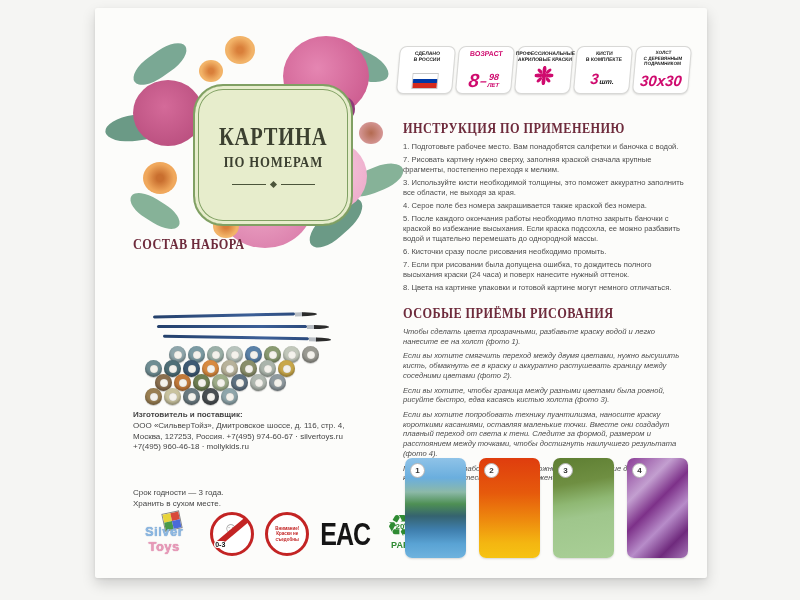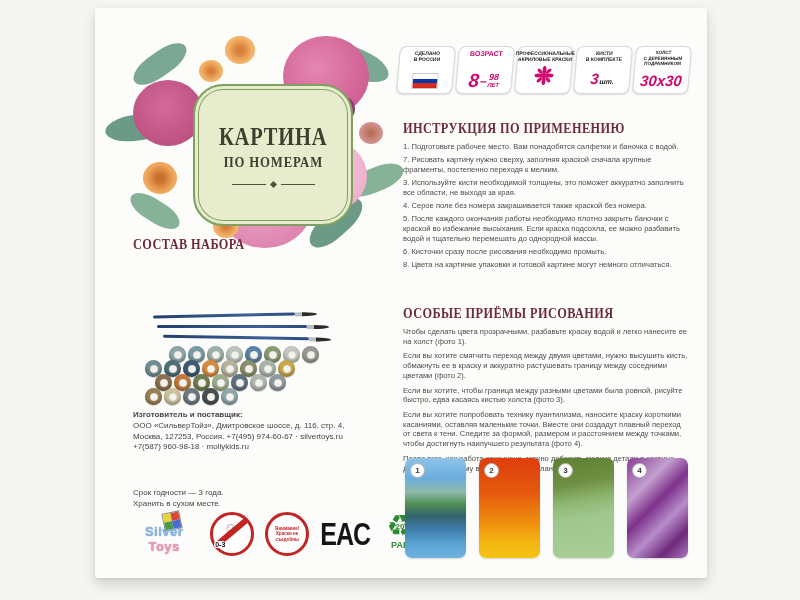--- a/index.html
+++ b/index.html
@@ -93,21 +93,21 @@
   .age-stack{display:flex;flex-direction:column;align-items:center;line-height:1;}
   .age-98{font-size:9px;}.age-let{font-size:6px;}
   .bd-big{font-size:15px;font-weight:bold;font-style:italic;color:#cf0a6e;line-height:1;margin-bottom:3px;}
   .bd-row{display:flex;align-items:baseline;gap:1px;margin-bottom:2px;}
   .bd-unit{font-size:7px;font-weight:bold;font-style:italic;color:#1c1c1c;}
   .bd-top.tiny{font-size:4.6px;}
   .instr-h{position:absolute;left:308px;top:112px;}
   .instr-list{position:absolute;left:308px;top:134px;width:286px;}
   .instr-list div{font-size:7.6px;color:#4c4c4c;line-height:1.28;margin-bottom:3.5px;}
   .tech-h{position:absolute;left:308px;top:297px;}
-  .tech-list{position:absolute;left:308px;top:319px;width:286px;}
+  .tech-list{position:absolute;left:308px;top:319px;width:286px;font-style:italic;}
   .tech-list p{font-size:7.6px;color:#4c4c4c;line-height:1.28;margin:0 0 5px;}
   
   .photos{position:absolute;left:310px;top:450px;display:flex;gap:13px;}
   .photo{width:61px;height:100px;border-radius:7px;position:relative;box-shadow:0 1px 2px rgba(0,0,0,.15);}
   .photo-num{position:absolute;left:5px;top:5px;width:13px;height:13px;border-radius:50%;
     background:#fff;border:1px solid #b5b5b5;font-size:8px;font-weight:bold;color:#333;
     display:flex;align-items:center;justify-content:center;}
   .p1{background:linear-gradient(180deg,#8fc3e8 0%,#6aaede 20%,#8cb9a8 34%,#4e8f54 46%,#35636f 58%,#3f7fae 72%,#5aa3d4 86%,#6fb3de 100%);}
   .p2{background:linear-gradient(180deg,#df3d0e 0%,#e65a0c 35%,#ee8a0e 62%,#f4b611 85%,#f6c313 100%);}
   .p3{background:linear-gradient(170deg,#5e7e32 0%,#6f8f42 26%,#8fb873 44%,#9fc68c 58%,#a9cf96 100%);}
@@ -189,21 +189,21 @@
         <span class="pot" style="background: rgb(106, 122, 128);"></span>
         <span class="pot" style="background: rgb(74, 79, 82);"></span>
         <span class="pot" style="background: rgb(143, 166, 171);"></span>
       </div>
     </div>
 
   <div class="mfr">
     <div class="bold">Изготовитель и поставщик:</div>
     <div>ООО «СильверТойз», Дмитровское шоссе, д. 116, стр. 4,</div>
     <div>Москва, 127253, Россия. +7(495) 974-60-67 · silvertoys.ru</div>
-    <div>+7(587) 960-98-18 · mollykids.ru</div>
+    <div>+7(495) 960-46-18 · mollykids.ru</div>
   </div>
   <div class="shelf">
     <div>Срок годности — 3 года.</div>
     <div>Хранить в сухом месте.</div>
   </div>
 
   <div class="logos">
     <div class="stlogo">
       <div class="st-cube">
         <span style="background:#e8d43a;"></span>
@@ -299,20 +299,21 @@
   </div>
 
   <div class="sec-h instr-h">ИНСТРУКЦИЯ ПО ПРИМЕНЕНИЮ</div>
   <div class="instr-list">
     <div>1. Подготовьте рабочее место. Вам понадобятся салфетки и баночка с водой.</div>
     <div>7. Рисовать картину нужно сверху, заполняя краской сначала крупные фрагменты, постепенно переходя к мелким.</div>
     <div>3. Используйте кисти необходимой толщины, это поможет аккуратно заполнить все области, не выходя за края.</div>
     <div>4. Серое поле без номера закрашивается также краской без номера.</div>
     <div>5. После каждого окончания работы необходимо плотно закрыть баночки с краской во избежание высыхания. Если краска подсохла, ее можно разбавить водой и тщательно перемешать до однородной массы.</div>
     <div>6. Кисточки сразу после рисования необходимо промыть.</div>
+    <div>7. Если при рисовании была допущена ошибка, то дождитесь полного высыхания краски (24 часа) и поверх нанесите нужный оттенок.</div>
     <div>8. Цвета на картинке упаковки и готовой картине могут немного отличаться.</div>
   </div>
 
   <div class="sec-h tech-h">ОСОБЫЕ ПРИЁМЫ РИСОВАНИЯ</div>
   <div class="tech-list">
     <p>Чтобы сделать цвета прозрачными, разбавьте краску водой и легко нанесите ее на холст (фото 1).</p>
     <p>Если вы хотите смягчить переход между двумя цветами, нужно высушить кисть, обмакнуть ее в краску и аккуратно растушевать границу между соседними цветами (фото 2).</p>
     <p>Если вы хотите, чтобы граница между разными цветами была ровной, рисуйте быстро, едва касаясь кистью холста (фото 3).</p>
     <p>Если вы хотите попробовать технику пуантилизма, наносите краску короткими касаниями, оставляя маленькие точки. Вместе они создадут плавный переход от света к тени. Следите за формой, размером и расстоянием между точками, чтобы достигнуть наилучшего результата (фото 4).</p>
     <p>После того, как работа закончена, можно добавить мелкие детали в картине. Доверьтесь вашему воображению и таланту.</p>

